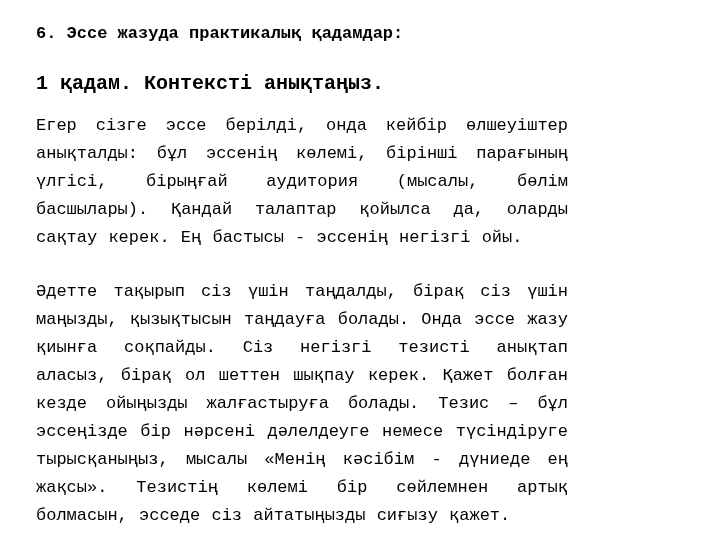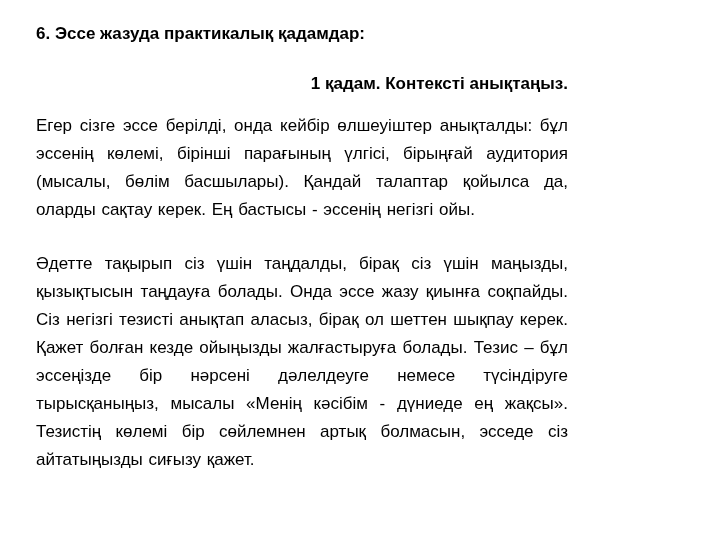--- a/index.html
+++ b/index.html
@@ -8,35 +8,34 @@
     background: #ffffff;
   }
   .slide {
     position: relative;
     width: 604px;
     height: 540px;
     box-sizing: border-box;
     padding: 20px 36px 20px 36px;
     background: #ffffff;
     color: #000000;
-    font-family: Liberation Sans, sans-serif;
+    font-family: Liberation Mono, monospace;
     overflow: hidden;
   }
   .slide-title {
     font-size: 17px;
     font-weight: bold;
     line-height: 28px;
     margin: 0 0 22px 0;
   }
   .step-heading {
-    font-size: 17px;
+    font-size: 20px;
     font-weight: bold;
     line-height: 28px;
     margin: 0 0 14px 0;
-    text-align: right;
   }
   .step-body {
     font-size: 17px;
     font-weight: normal;
     line-height: 28px;
     margin: 8px 0 26px 0;
     text-align: justify;
     word-spacing: 1px;
   }
 </style>

